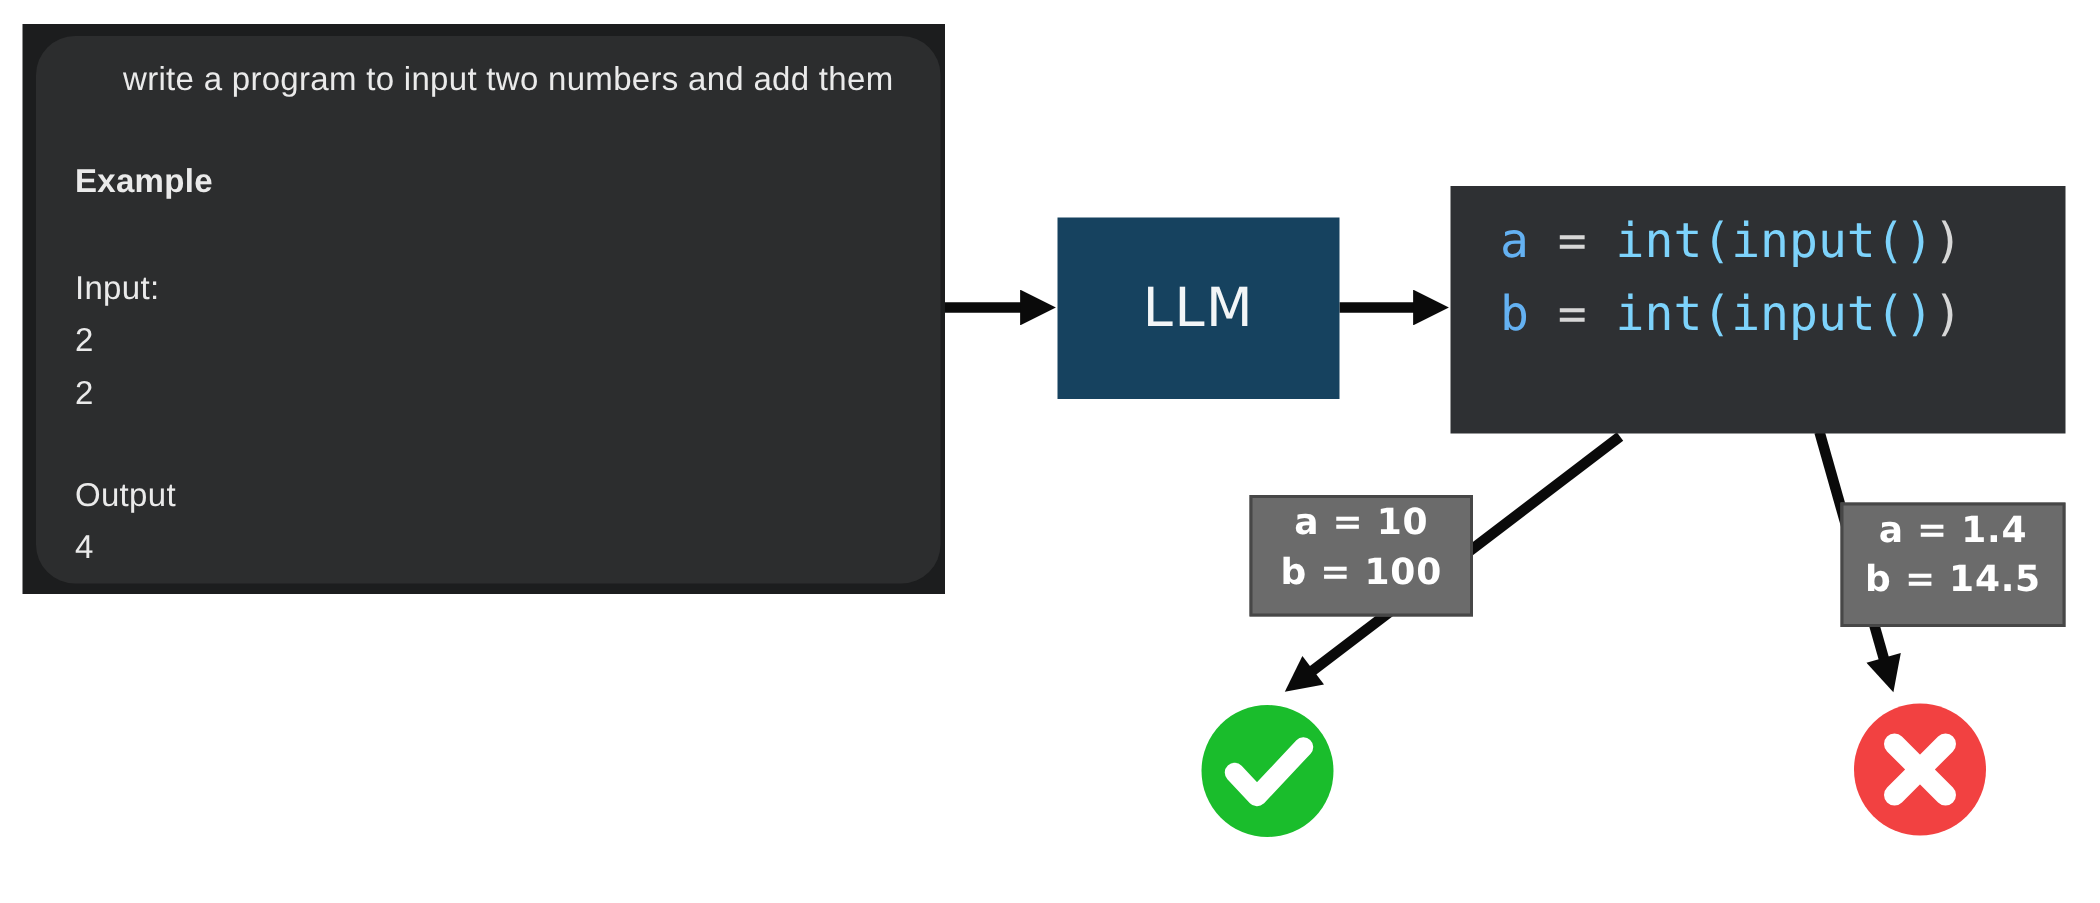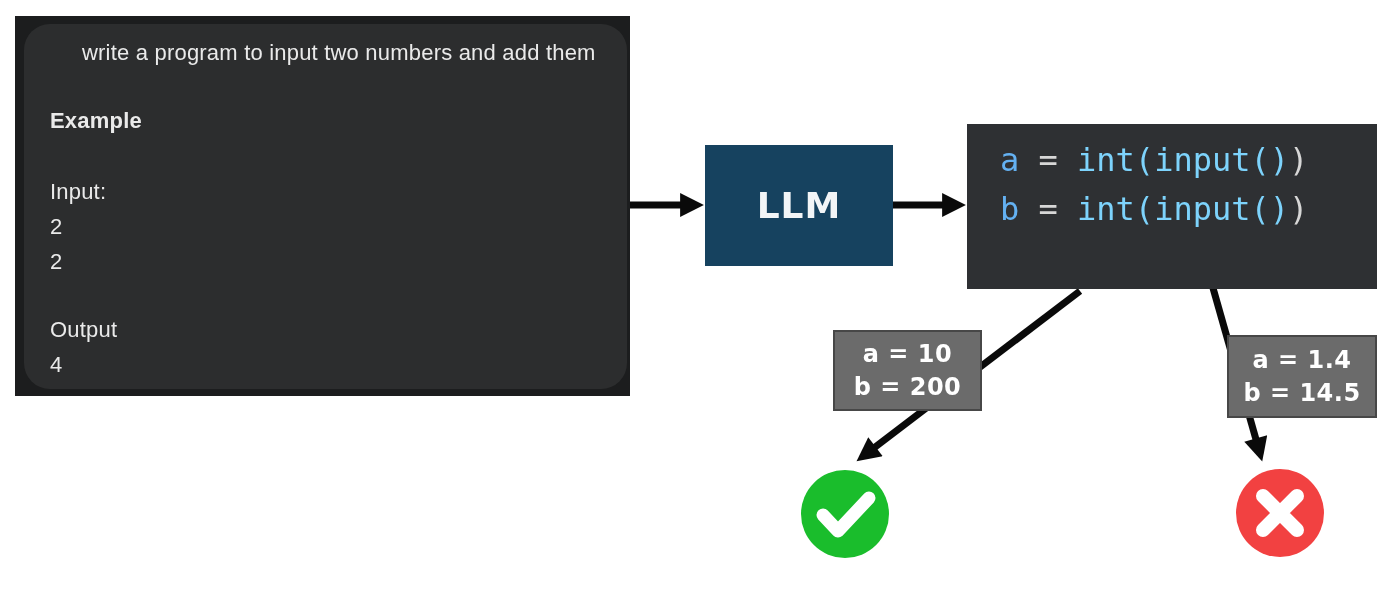--- a/index.html
+++ b/index.html
@@ -59,21 +59,21 @@
     width: 188px; height: 121px;
     background: #16425f;
     display: flex;
     align-items: center;
     justify-content: center;
     z-index: 2;
   }
   .llm-label {
     color: #f2f5f7;
     font-family: "DejaVu Sans", sans-serif;
-    font-weight: 700;
+    font-weight: 400;
     font-size: 36px;
     letter-spacing: 1px;
   }
 
   
   .code-block {
     position: absolute;
     left: 967px; top: 124px;
     width: 410px; height: 165px;
     background: #2e3033;
@@ -92,21 +92,20 @@
 
   
   .testcase-box {
     position: absolute;
     background: #6b6b6b;
     border: 2px solid #474747;
     z-index: 2;
     display: flex;
     flex-direction: column;
     align-items: center;
-    justify-content: center;
   }
   .testcase-pass { left: 833px; top: 330px; width: 149px; height: 81px; }
   .testcase-fail { left: 1227px; top: 335px; width: 150px; height: 83px; }
   .testcase-line {
     color: #ffffff;
     font-family: "DejaVu Sans", sans-serif;
     font-weight: 700;
     font-size: 24px;
     line-height: 33px;
     letter-spacing: 0.5px;
@@ -167,21 +166,21 @@
   </div>
 
   <div class="code-block">
     <div class="code-line"><span class="tok-blue">a</span><span class="tok-plain"> = </span><span class="tok-khaki">int(input()</span><span class="tok-plain">)</span></div>
     <div class="code-line"><span class="tok-blue">b</span><span class="tok-plain"> = </span><span class="tok-khaki">int(input()</span><span class="tok-plain">)</span></div>
   </div>
 
 
   <div class="testcase-box testcase-pass">
     <div class="testcase-line">a = 10</div>
-    <div class="testcase-line">b = 200</div>
+    <div class="testcase-line">b = 100</div>
   </div>
 
   <div class="testcase-box testcase-fail">
     <div class="testcase-line">a = 1.4</div>
     <div class="testcase-line">b = 14.5</div>
   </div>
 
   <div class="result-icon icon-pass">
     <svg width="90" height="90" viewBox="0 0 90 90" xmlns="http://www.w3.org/2000/svg">
       <circle cx="45" cy="45" r="44" fill="#1abd2c"></circle>

